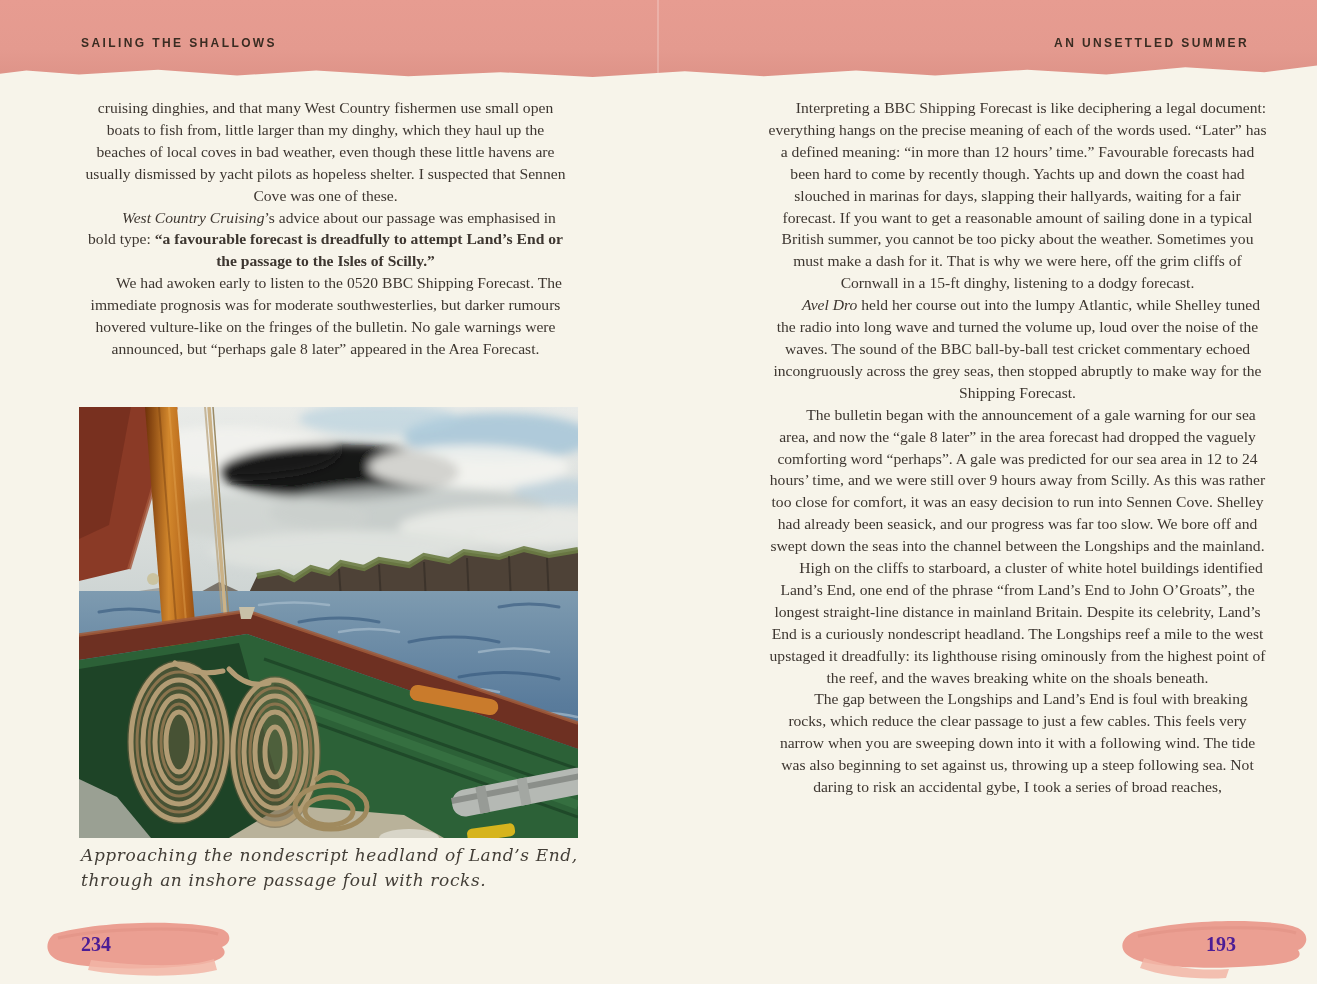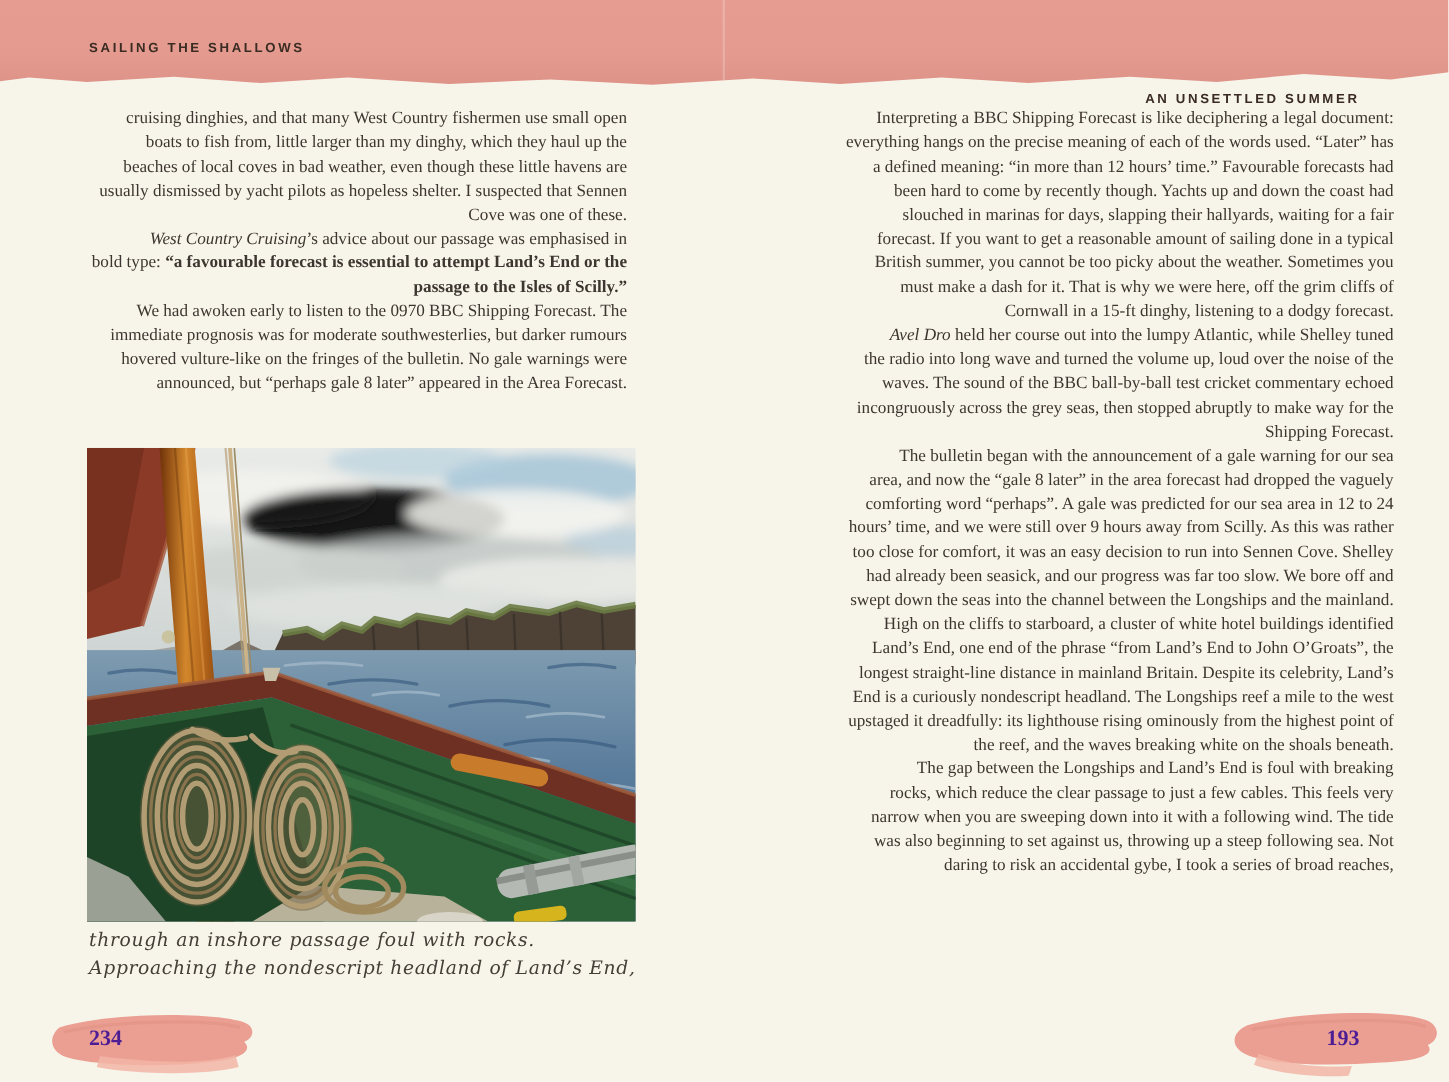--- a/index.html
+++ b/index.html
@@ -29,27 +29,27 @@
     position: absolute; left: 657px; top: 0; width: 2px; height: 100%;
     background: rgba(255,255,255,0.22);
   }
   .running-head {
     position: absolute; top: 36px;
     font-family: "Liberation Sans", sans-serif;
     font-size: 12px; font-weight: 700;
     letter-spacing: 2.4px; color: #3a2c22;
   }
   .running-head.left  { left: 81px; }
-  .running-head.right { right: 81px; margin-top: 47px; }
+  .running-head.right { right: 68px; }
 
   
   .text-col {
     position: absolute; top: 97px;
     font-size: 15.6px; line-height: 21.9px;
-    color: #3d3630; text-align: right;
+    color: #3d3630; text-align: center;
   }
   .text-col.left  { left: 81px;  width: 489px; }
   .text-col.right { left: 768px; width: 499px; }
   .text-col p { margin: 0; }
   .text-col p.indent { text-indent: 27px; }
   .it { font-style: italic; margin-top: 13px; }
   .bd { font-weight: bold; }
 
   
   .photo-frame {
@@ -86,22 +86,22 @@
 <div id="stage">
 
   <div class="header-band">
     <div class="gutter-line"></div>
   </div>
   <div class="running-head left">SAILING THE SHALLOWS</div>
   <div class="running-head right">AN UNSETTLED SUMMER</div>
 
   <div class="text-col left">
       <p><span>cruising dinghies, and that many West Country fishermen use small open boats to fish from, little larger than my dinghy, which they haul up the beaches of local coves in bad weather, even though these little havens are usually dismissed by yacht pilots as hopeless shelter. I suspected that Sennen Cove was one of these.</span></p>
-      <p class="indent"><span class="it">West Country Cruising</span><span>’s advice about our passage was emphasised in bold type: </span><span class="bd">“a favourable forecast is essential to attempt Land’s End or the passage to the Isles of Scilly.”</span></p>
-      <p class="indent"><span>We had awoken early to listen to the 0970 BBC Shipping Forecast. The immediate prognosis was for moderate southwesterlies, but darker rumours hovered vulture-like on the fringes of the bulletin. No gale warnings were announced, but “perhaps gale 8 later” appeared in the Area Forecast.</span></p>
+      <p class="indent"><span class="it">West Country Cruising</span><span>’s advice about our passage was emphasised in bold type: </span><span class="bd">“a favourable forecast is dreadfully to attempt Land’s End or the passage to the Isles of Scilly.”</span></p>
+      <p class="indent"><span>We had awoken early to listen to the 0520 BBC Shipping Forecast. The immediate prognosis was for moderate southwesterlies, but darker rumours hovered vulture-like on the fringes of the bulletin. No gale warnings were announced, but “perhaps gale 8 later” appeared in the Area Forecast.</span></p>
     </div>
 
   <div class="photo-frame">
     <svg width="499" height="431" viewBox="0 0 499 431">
       <defs>
         <linearGradient id="skyGrad" x1="0" y1="0" x2="0" y2="1">
           <stop offset="0" stop-color="#e9ebe8"></stop>
             <stop offset="0.7" stop-color="#d6dbd9"></stop>
           <stop offset="1" stop-color="#ccd3d2"></stop>
         </linearGradient>
@@ -263,22 +263,22 @@
         <rect x="372" y="372" width="140" height="27" rx="13" fill="#b5b9b4"></rect>
         <rect x="372" y="378" width="140" height="6" fill="#8b8f8a"></rect>
         <rect x="398" y="372" width="10" height="27" fill="#979b96"></rect>
         <rect x="440" y="372" width="10" height="27" fill="#a3a7a2"></rect>
       </g>
       <rect x="388" y="419" width="48" height="13" rx="5" fill="#d6b41d" transform="rotate(-8 412 425)"></rect>
     </svg>
   </div>
 
   <div class="caption">
+      <div>Approaching the nondescript headland of Land’s End,</div>
       <div>through an inshore passage foul with rocks.</div>
-      <div>Approaching the nondescript headland of Land’s End,</div>
     </div>
 
   <div class="text-col right">
       <p class="indent"><span>Interpreting a BBC Shipping Forecast is like deciphering a legal document: everything hangs on the precise meaning of each of the words used. “Later” has a defined meaning: “in more than 12 hours’ time.” Favourable forecasts had been hard to come by recently though. Yachts up and down the coast had slouched in marinas for days, slapping their hallyards, waiting for a fair forecast. If you want to get a reasonable amount of sailing done in a typical British summer, you cannot be too picky about the weather. Sometimes you must make a dash for it. That is why we were here, off the grim cliffs of Cornwall in a 15-ft dinghy, listening to a dodgy forecast.</span></p>
       <p class="indent"><span class="it">Avel Dro</span><span> held her course out into the lumpy Atlantic, while Shelley tuned the radio into long wave and turned the volume up, loud over the noise of the waves. The sound of the BBC ball-by-ball test cricket commentary echoed incongruously across the grey seas, then stopped abruptly to make way for the Shipping Forecast.</span></p>
       <p class="indent"><span>The bulletin began with the announcement of a gale warning for our sea area, and now the “gale 8 later” in the area forecast had dropped the vaguely comforting word “perhaps”. A gale was predicted for our sea area in 12 to 24 hours’ time, and we were still over 9 hours away from Scilly. As this was rather too close for comfort, it was an easy decision to run into Sennen Cove. Shelley had already been seasick, and our progress was far too slow. We bore off and swept down the seas into the channel between the Longships and the mainland.</span></p>
       <p class="indent"><span>High on the cliffs to starboard, a cluster of white hotel buildings identified Land’s End, one end of the phrase “from Land’s End to John O’Groats”, the longest straight-line distance in mainland Britain. Despite its celebrity, Land’s End is a curiously nondescript headland. The Longships reef a mile to the west upstaged it dreadfully: its lighthouse rising ominously from the highest point of the reef, and the waves breaking white on the shoals beneath.</span></p>
       <p class="indent"><span>The gap between the Longships and Land’s End is foul with breaking rocks, which reduce the clear passage to just a few cables. This feels very narrow when you are sweeping down into it with a following wind. The tide was also beginning to set against us, throwing up a steep following sea. Not daring to risk an accidental gybe, I took a series of broad reaches,</span></p>
     </div>
 

